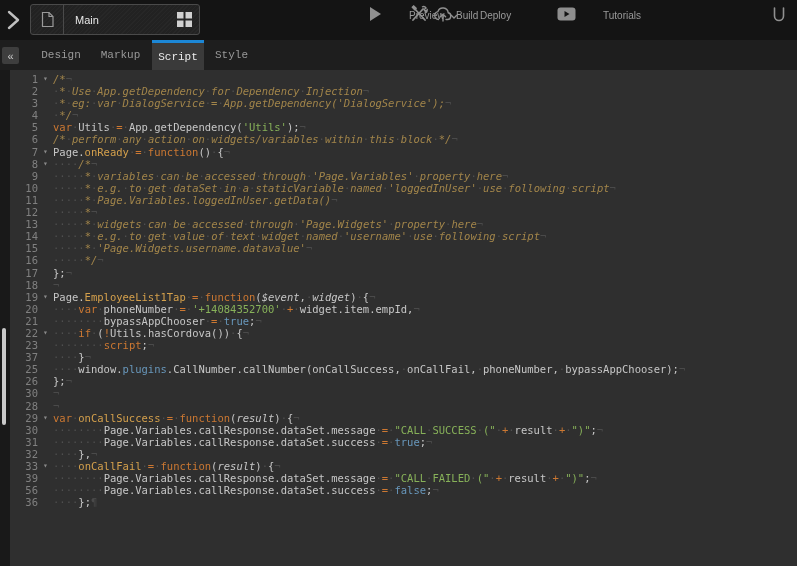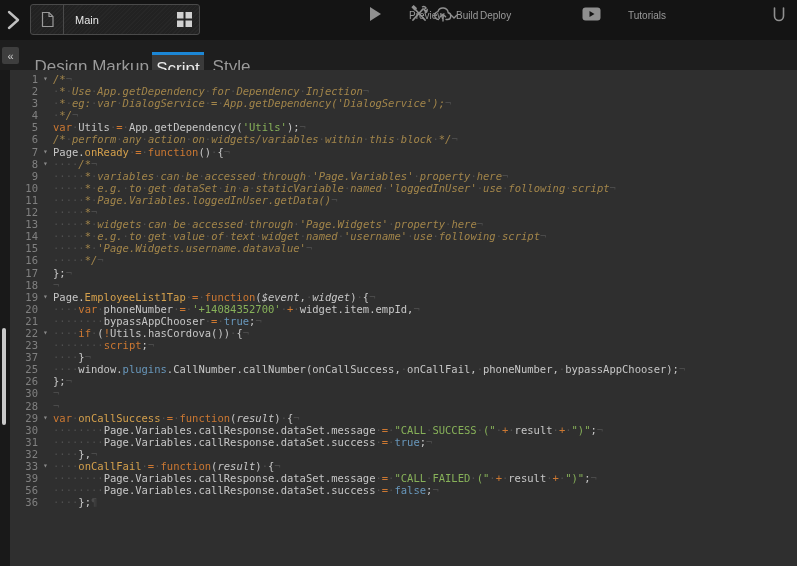--- a/index.html
+++ b/index.html
@@ -23,31 +23,31 @@
   .tool-item{
     position:absolute;top:5px;width:44px;display:flex;flex-direction:row;align-items:center;
     color:#9a9a9a;font-size:10px;cursor:pointer;user-select:none;gap:27px;
   }
   .tool-item .ticon{height:18px;display:flex;align-items:center;justify-content:center;}
   .tool-item .tlabel{margin-top:3px;white-space:nowrap;}
   .tool-preview{left:368px;}
   .tool-build{left:410px;}
   .tool-build .bchev{position:absolute;right:-4px;top:9px;}
   .tool-deploy{left:433px;}
-  .tool-tutorials{left:582px;width:48px;}
+  .tool-tutorials{left:557px;width:48px;}
   .tool-arti{left:772px;width:48px;}
   
   .tabbar{position:absolute;left:0;top:40px;width:797px;height:30px;background:#1e1e1e;}
   .collapse-btn{
     position:absolute;left:2px;top:7px;width:17px;height:17px;background:#3e3e3e;border-radius:2px;
     color:#cccccc;font-size:11px;display:flex;align-items:center;justify-content:center;cursor:pointer;
   }
   .tab{
-    position:absolute;top:12px;height:30px;box-sizing:border-box;display:flex;align-items:center;justify-content:center;
-    color:#999999;font-size:17px;cursor:pointer;
+    position:absolute;top:0;height:30px;box-sizing:border-box;display:flex;align-items:center;justify-content:center;
+    color:#999999;font-size:11px;cursor:pointer;font-family:Liberation Mono, monospace;
   }
   .tab-design{left:35px;width:52px;}
   .tab-markup{left:94px;width:53px;}
   .tab-script{left:152px;width:52px;}
   .tab-style{left:207px;width:49px;}
   .tab.active{background:#3a3a3a;border-top:3px solid #1c87d6;color:#ececec;}
   
   .left-strip{position:absolute;left:0;top:70px;width:10px;height:496px;background:#191919;}
   .left-scroll-thumb{position:absolute;left:2px;top:258px;width:4px;height:97px;background:#c9c9c9;border-radius:2px;cursor:grab;}
   

